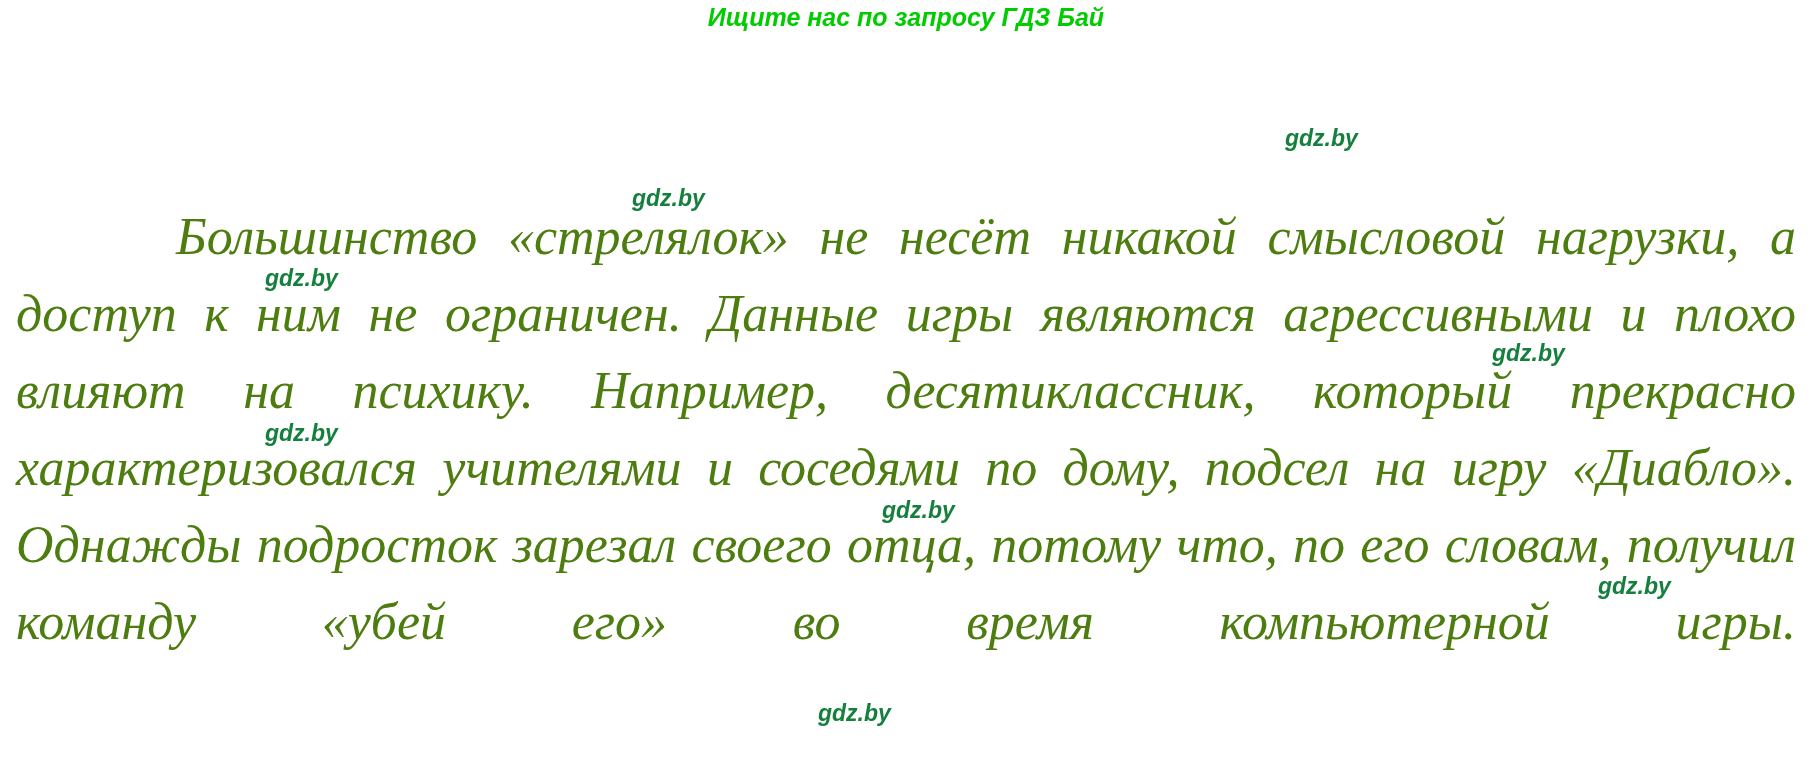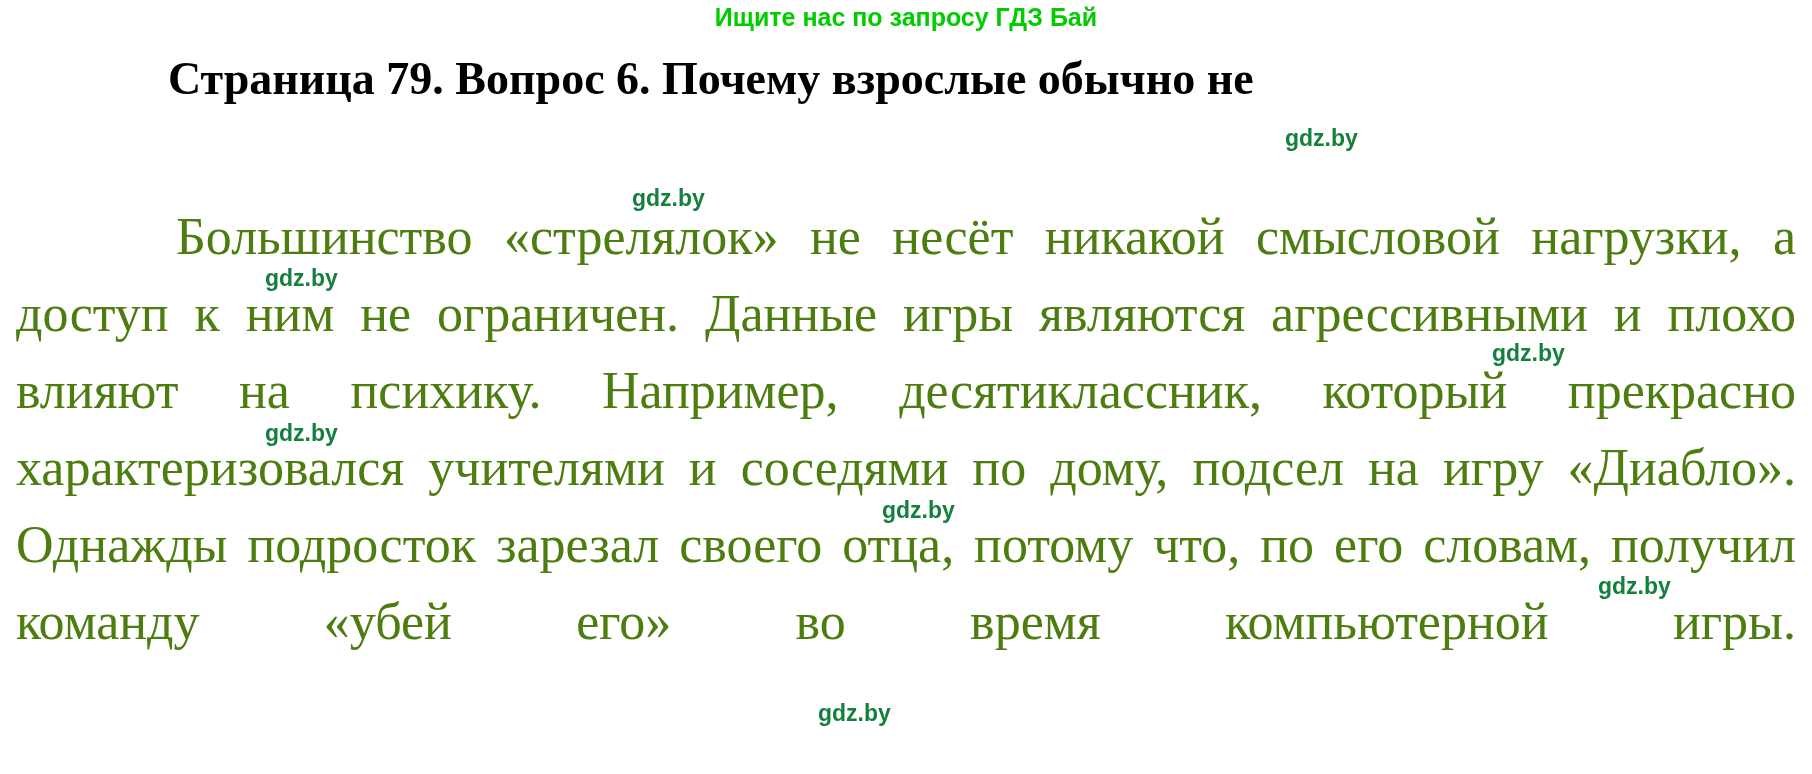--- a/index.html
+++ b/index.html
@@ -13,20 +13,21 @@
     position: relative;
     overflow: hidden;
     font-family: "Liberation Serif", serif;
     color: #000000;
   }
   .page {
     position: relative;
     width: 1599px;
     height: 774px;
     box-sizing: border-box;
+    font-style: italic;
   }
   .top-banner {
     position: absolute;
     top: 0px;
     left: 0;
     width: 1812px;
     text-align: center;
     font-family: "Liberation Sans", sans-serif;
     font-size: 25px;
     font-weight: 700;
@@ -102,21 +103,21 @@
   }
 </style>
 </head>
 <body>
 
 <div class="page">
 
   <div class="top-banner">Ищите нас по запросу ГДЗ Бай</div>
 
   <div class="content">
-    <p class="question"><span>Страница 79. Вопрос 6. Почему взрослые обычно не</span><br></p>
+    <p class="question"><br></p>
     <p class="answer">Большинство «стрелялок» не несёт никакой смысловой нагрузки, а доступ к ним не ограничен. Данные игры являются агрессивными и плохо влияют на психику. Например, десятиклассник, который прекрасно характеризовался учителями и соседями по дому, подсел на игру «Диабло». Однажды подросток зарезал своего отца, потому что, по его словам, получил команду «убей его» во время компьютерной игры.</p>
   </div>
 
   <div class="wm" style="left:1285px; top:125px;">gdz.by</div>
   <div class="wm" style="left:632px; top:185px;">gdz.by</div>
   <div class="wm" style="left:265px; top:265px;">gdz.by</div>
   <div class="wm" style="left:1492px; top:340px;">gdz.by</div>
   <div class="wm" style="left:265px; top:420px;">gdz.by</div>
   <div class="wm" style="left:882px; top:497px;">gdz.by</div>
   <div class="wm" style="left:1598px; top:573px;">gdz.by</div>

